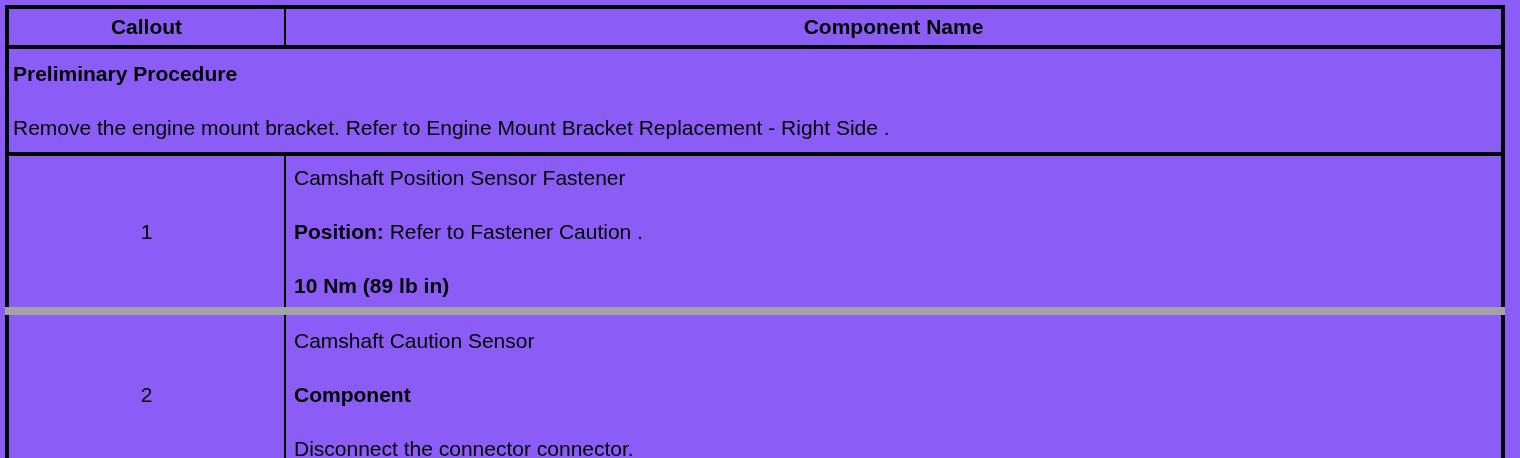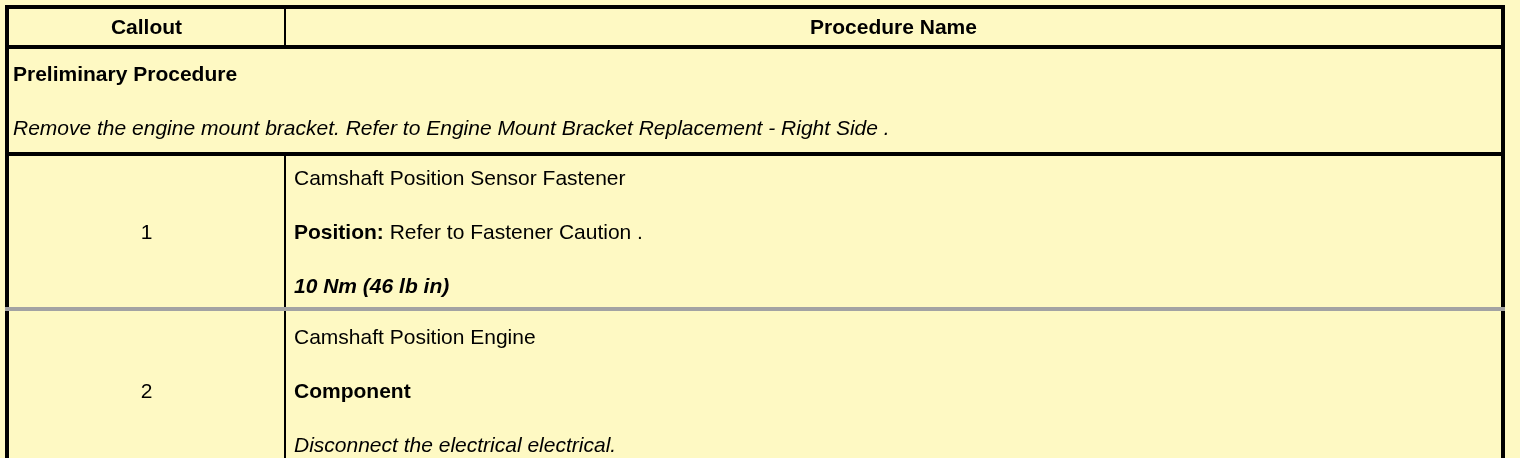--- a/index.html
+++ b/index.html
@@ -6,21 +6,21 @@
     margin: 0;
     padding: 0;
     background: #ffffff;
     font-family: "Liberation Sans", sans-serif;
     color: #000000;
   }
   .page {
     position: relative;
     width: 1520px;
     height: 458px;
-    background: #fef9c3;
+    background: #8b5cf6;
     box-sizing: border-box;
     padding: 5px 15px 8px 5px;
   }
   table.doc-table {
     border-collapse: collapse;
     table-layout: fixed;
     width: 1500px;
     height: 443px;
     border: 4px solid #000000;
   }
@@ -36,74 +36,74 @@
   }
   th.header-cell.second,
   td.content-cell.divided {
     border-left: 2px solid #000000;
   }
   tr.prelim-row td {
     height: 95px;
     border-bottom: 4px solid #000000;
     vertical-align: middle;
   }
-  tr.item-row-1 td { height: 143px; border-bottom: 4px solid #a3a3a3; }
+  tr.item-row-1 td { height: 143px; border-bottom: 8px solid #a3a3a3; }
   tr.item-row-2 td { height: 151px; }
   td.callout-cell {
     text-align: center;
     vertical-align: middle;
     font-size: 21px;
     padding: 0;
   }
   td.content-cell {
     vertical-align: middle;
     padding: 4px 8px;
   }
   td.prelim-cell { padding: 4px 8px 4px 4px; vertical-align: middle; }
   .content-cell p, .prelim-cell p {
     margin: 0 0 32px 0;
     font-size: 21px;
     line-height: 22px;
   }
-  .content-cell p:last-child, .prelim-cell p:last-child { margin-bottom: 0; font-style: italic; }
+  .content-cell p:last-child, .prelim-cell p:last-child { margin-bottom: 0; }
   .bold { font-weight: bold; }
 </style>
 </head>
 <body>
 
 <div class="page">
   <table class="doc-table">
     <colgroup>
       <col class="col-callout">
       <col class="col-component">
     </colgroup>
     <thead>
       <tr>
         <th class="header-cell">Callout</th>
-        <th class="header-cell second">Procedure Name</th>
+        <th class="header-cell second">Component Name</th>
       </tr>
     </thead>
     <tbody>
       <tr class="prelim-row">
         <td colspan="2" class="prelim-cell">
           <p class="bold">Preliminary Procedure</p>
           <p>Remove the engine mount bracket. Refer to Engine Mount Bracket Replacement - Right Side .</p>
         </td>
       </tr>
       <tr class="item-row-1">
         <td class="callout-cell">1</td>
         <td class="content-cell divided">
           <p>Camshaft Position Sensor Fastener</p>
           <p><span class="bold">Position:</span><span> Refer to Fastener Caution .</span></p>
-          <p class="bold">10 Nm (46 lb in)</p>
+          <p class="bold">10 Nm (89 lb in)</p>
         </td>
       </tr>
       <tr class="item-row-2">
         <td class="callout-cell">2</td>
         <td class="content-cell divided">
-          <p>Camshaft Position Engine</p>
+          <p>Camshaft Caution Sensor</p>
           <p class="bold">Component</p>
-          <p>Disconnect the electrical electrical.</p>
+          <p>Disconnect the connector connector.</p>
         </td>
       </tr>
     </tbody>
   </table>
 </div>
 
 </body></html>

